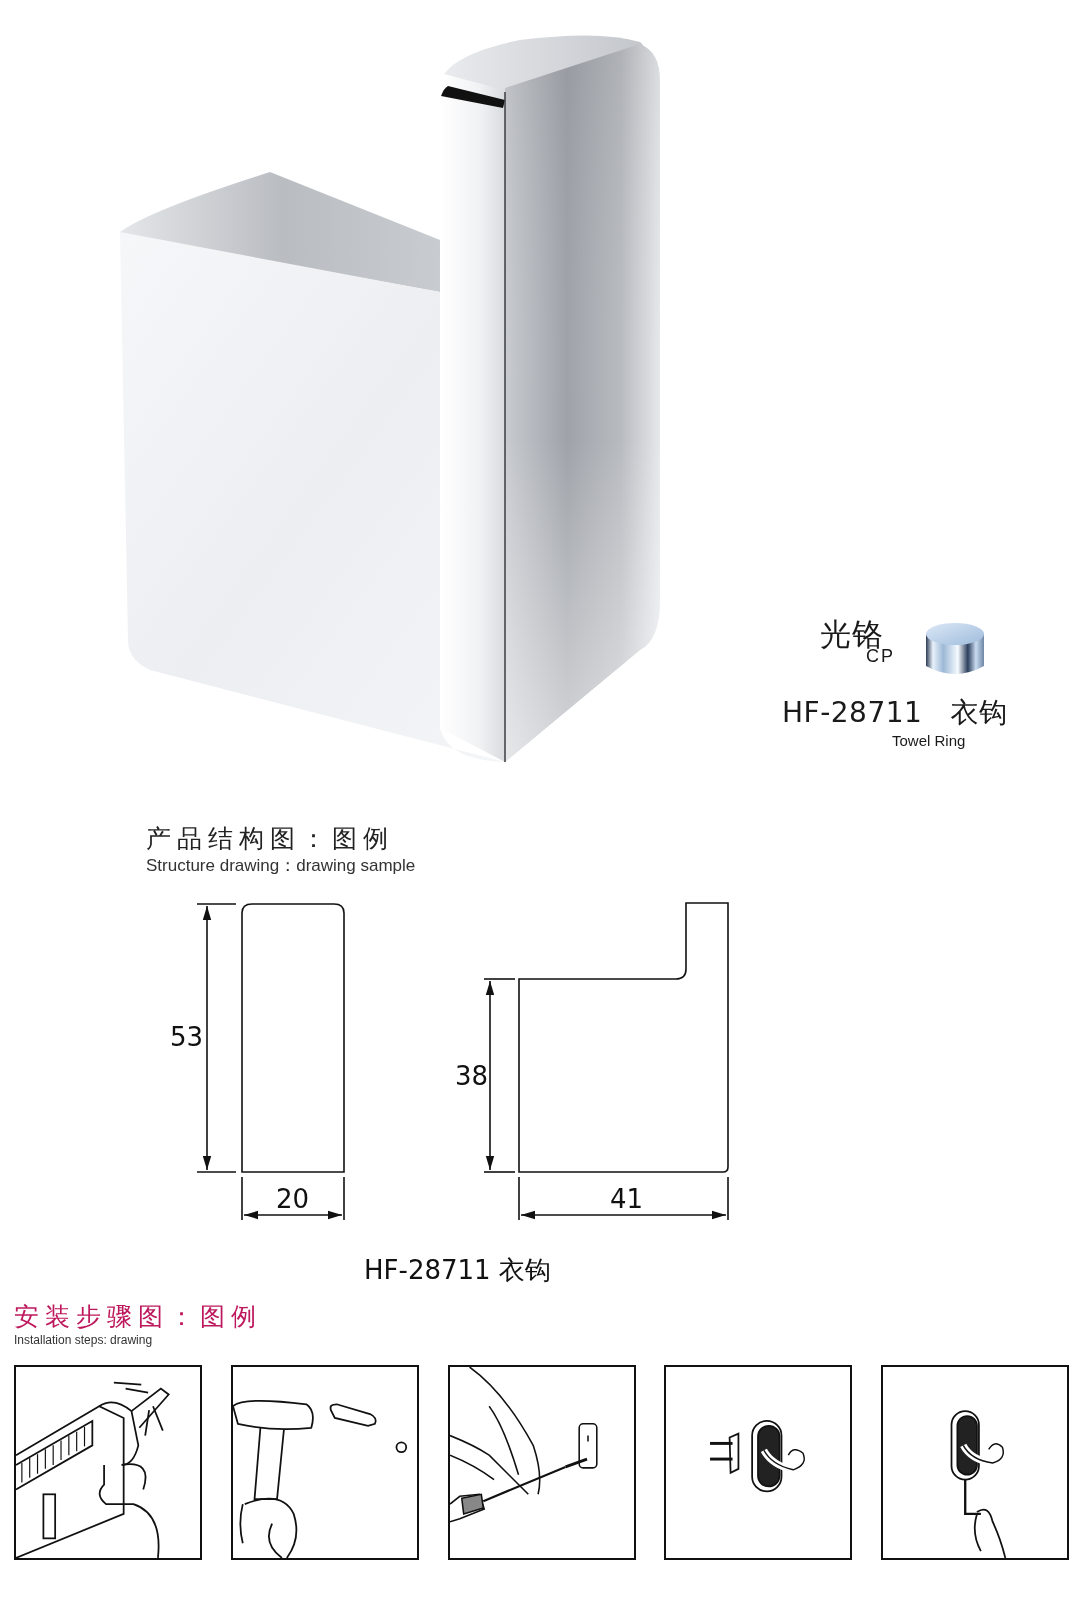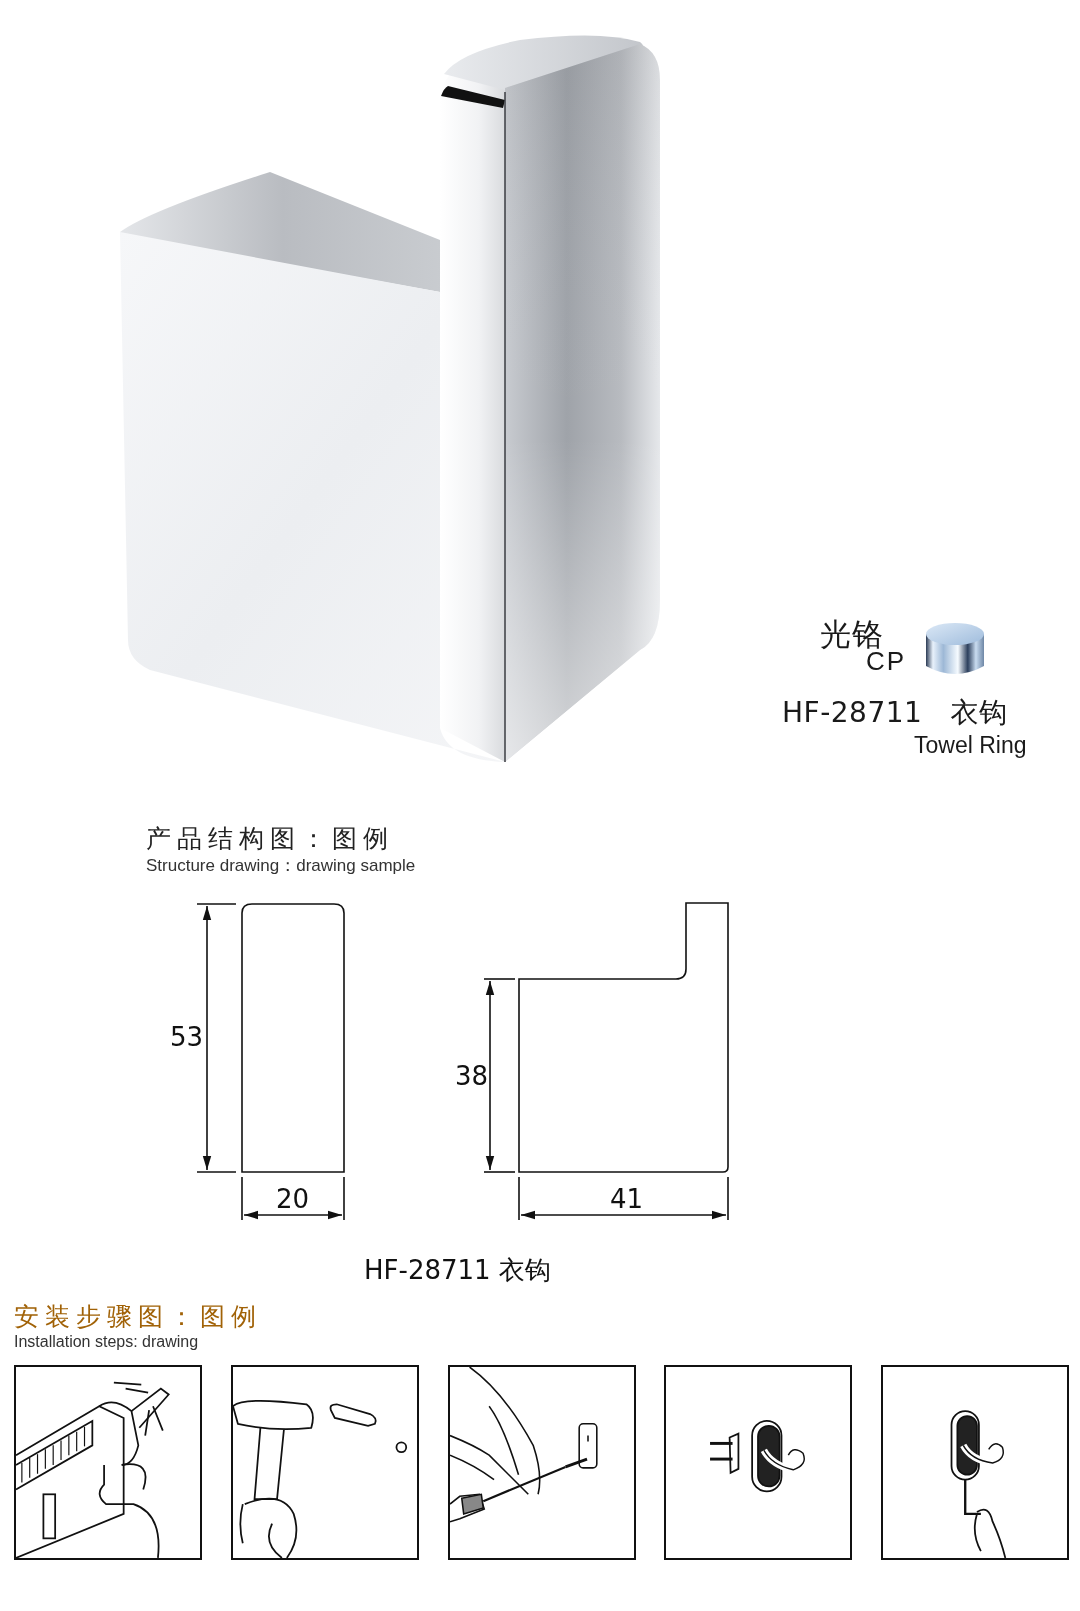--- a/index.html
+++ b/index.html
@@ -5,35 +5,35 @@
   html, body { margin:0; padding:0; background:#ffffff; }
   body { width:1080px; height:1611px; position:relative; overflow:hidden;
          font-family:"Liberation Sans", "DejaVu Sans", sans-serif; color:#1a1a1a; }
   .abs { position:absolute; }
 
   
   #product-photo { left:0; top:0; width:1080px; height:790px; }
 
   
   .finish-cn { left:820px; top:614px; font-size:31px; font-family:"DejaVu Sans", sans-serif; letter-spacing:1px; }
-  .finish-en { left:866px; top:646px; font-size:26px; letter-spacing:2px;text-align:center; }
+  .finish-en { left:866px; top:646px; font-size:18px; letter-spacing:2px;text-align:center; }
   .swatch { left:922px; top:620px; width:66px; height:58px; }
   .model-top { left:782px; top:694px; font-size:28px; letter-spacing:0.5px; white-space:pre; font-family:"DejaVu Sans", sans-serif; }
-  .model-en { left:914px; top:732px; font-size:23px; }
+  .model-en { left:892px; top:732px; font-size:15px; }
 
   
   .struct-title-cn { left:146px; top:822px; font-size:25px; letter-spacing:6px; font-family:Liberation Serif, serif; color:#222; }
   .struct-title-en { left:146px; top:854px; font-size:17px; color:#333;text-align:center; }
   #struct-drawing { left:0; top:880px; width:1080px; height:340px; }
   .dim-label { font-family:"DejaVu Sans", sans-serif; font-size:26px; fill:#111; }
   .caption { left:364px; top:1253px; font-size:26px; font-family:"DejaVu Sans", sans-serif; color:#111; }
 
   
-  .install-title-cn { left:14px; top:1300px; font-size:25px; letter-spacing:6px; font-family:"DejaVu Sans", sans-serif; color:#a16207; }
-  .install-title-en { left:14px; top:1333px; font-size:16px; color:#333; }
+  .install-title-cn { left:14px; top:1300px; font-size:25px; letter-spacing:6px; font-family:"DejaVu Sans", sans-serif; color:#be185d; }
+  .install-title-en { left:14px; top:1333px; font-size:12px; color:#333; }
   .step-panel { position:absolute; top:1365px; width:188px; height:195px; border:2.5px solid #111; background:#fff; box-sizing:border-box; overflow:hidden; }
   .step-panel svg { width:100%; height:100%; display:block; }
 </style>
 </head>
 <body>
 
 <svg id="product-photo" class="abs" viewBox="0 0 1080 790">
   <defs>
     <linearGradient id="frontFace" x1="0" y1="0" x2="1" y2="1">
       <stop offset="0" stop-color="#f6f7f9"></stop>

